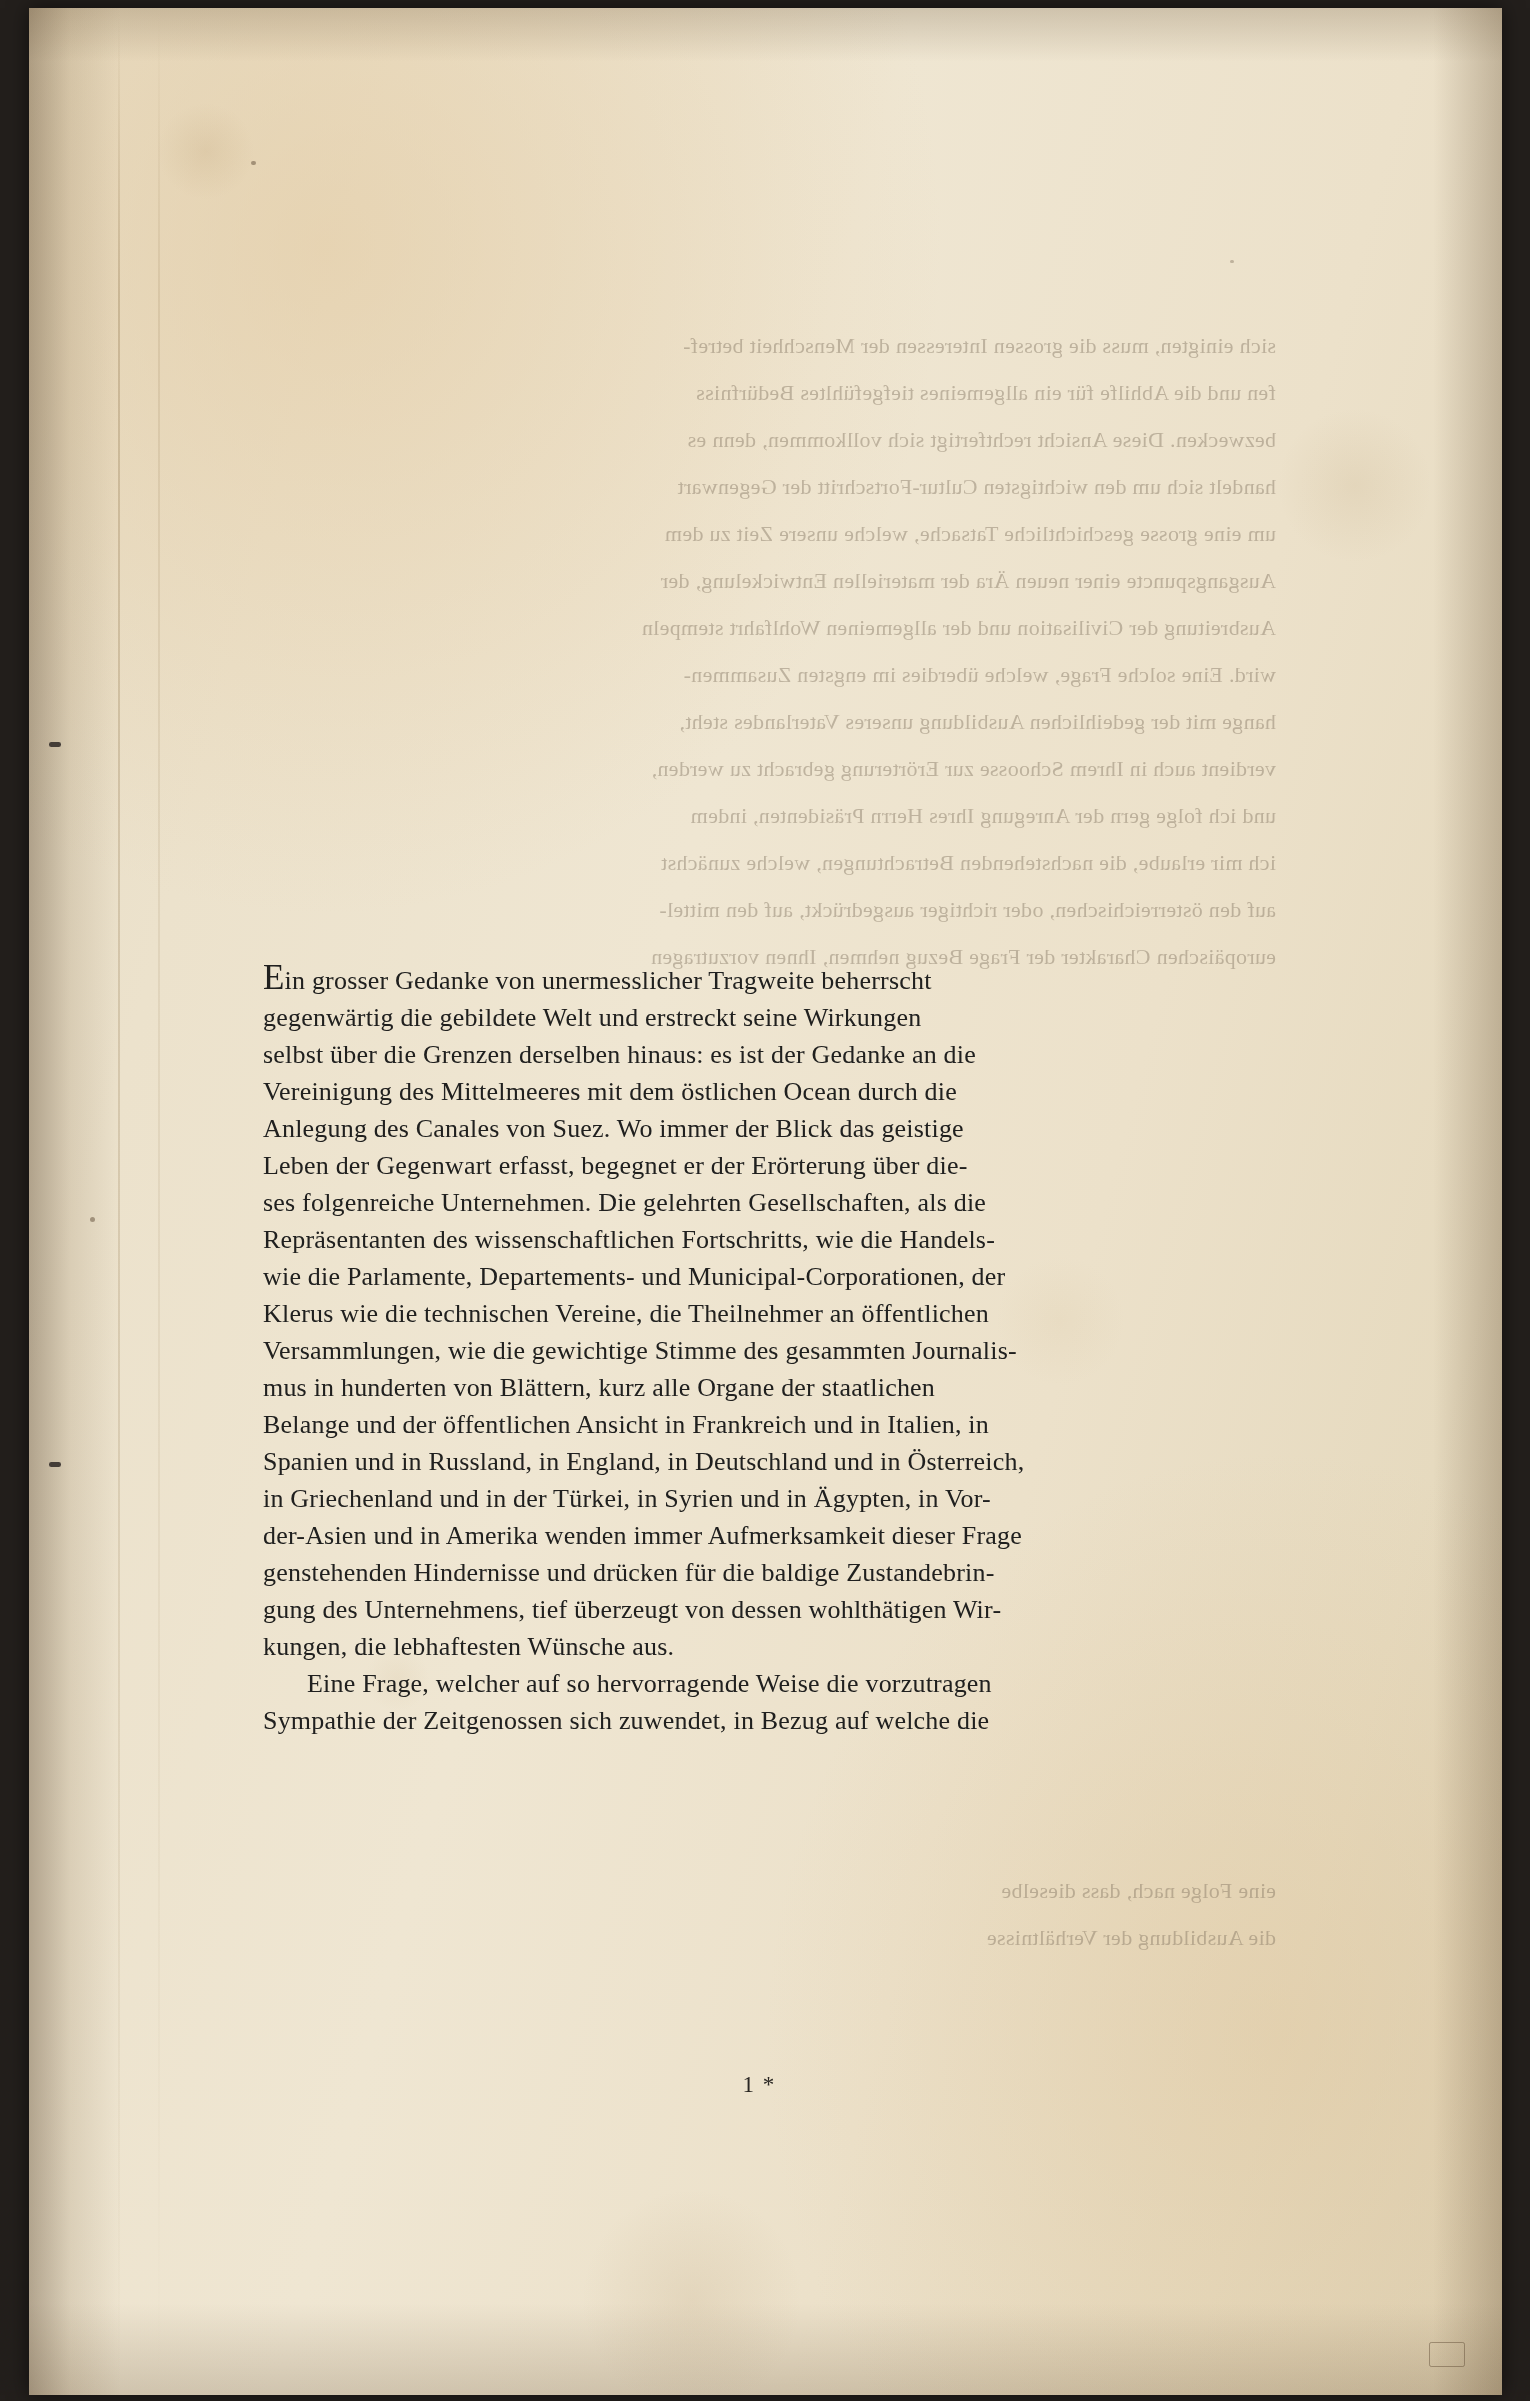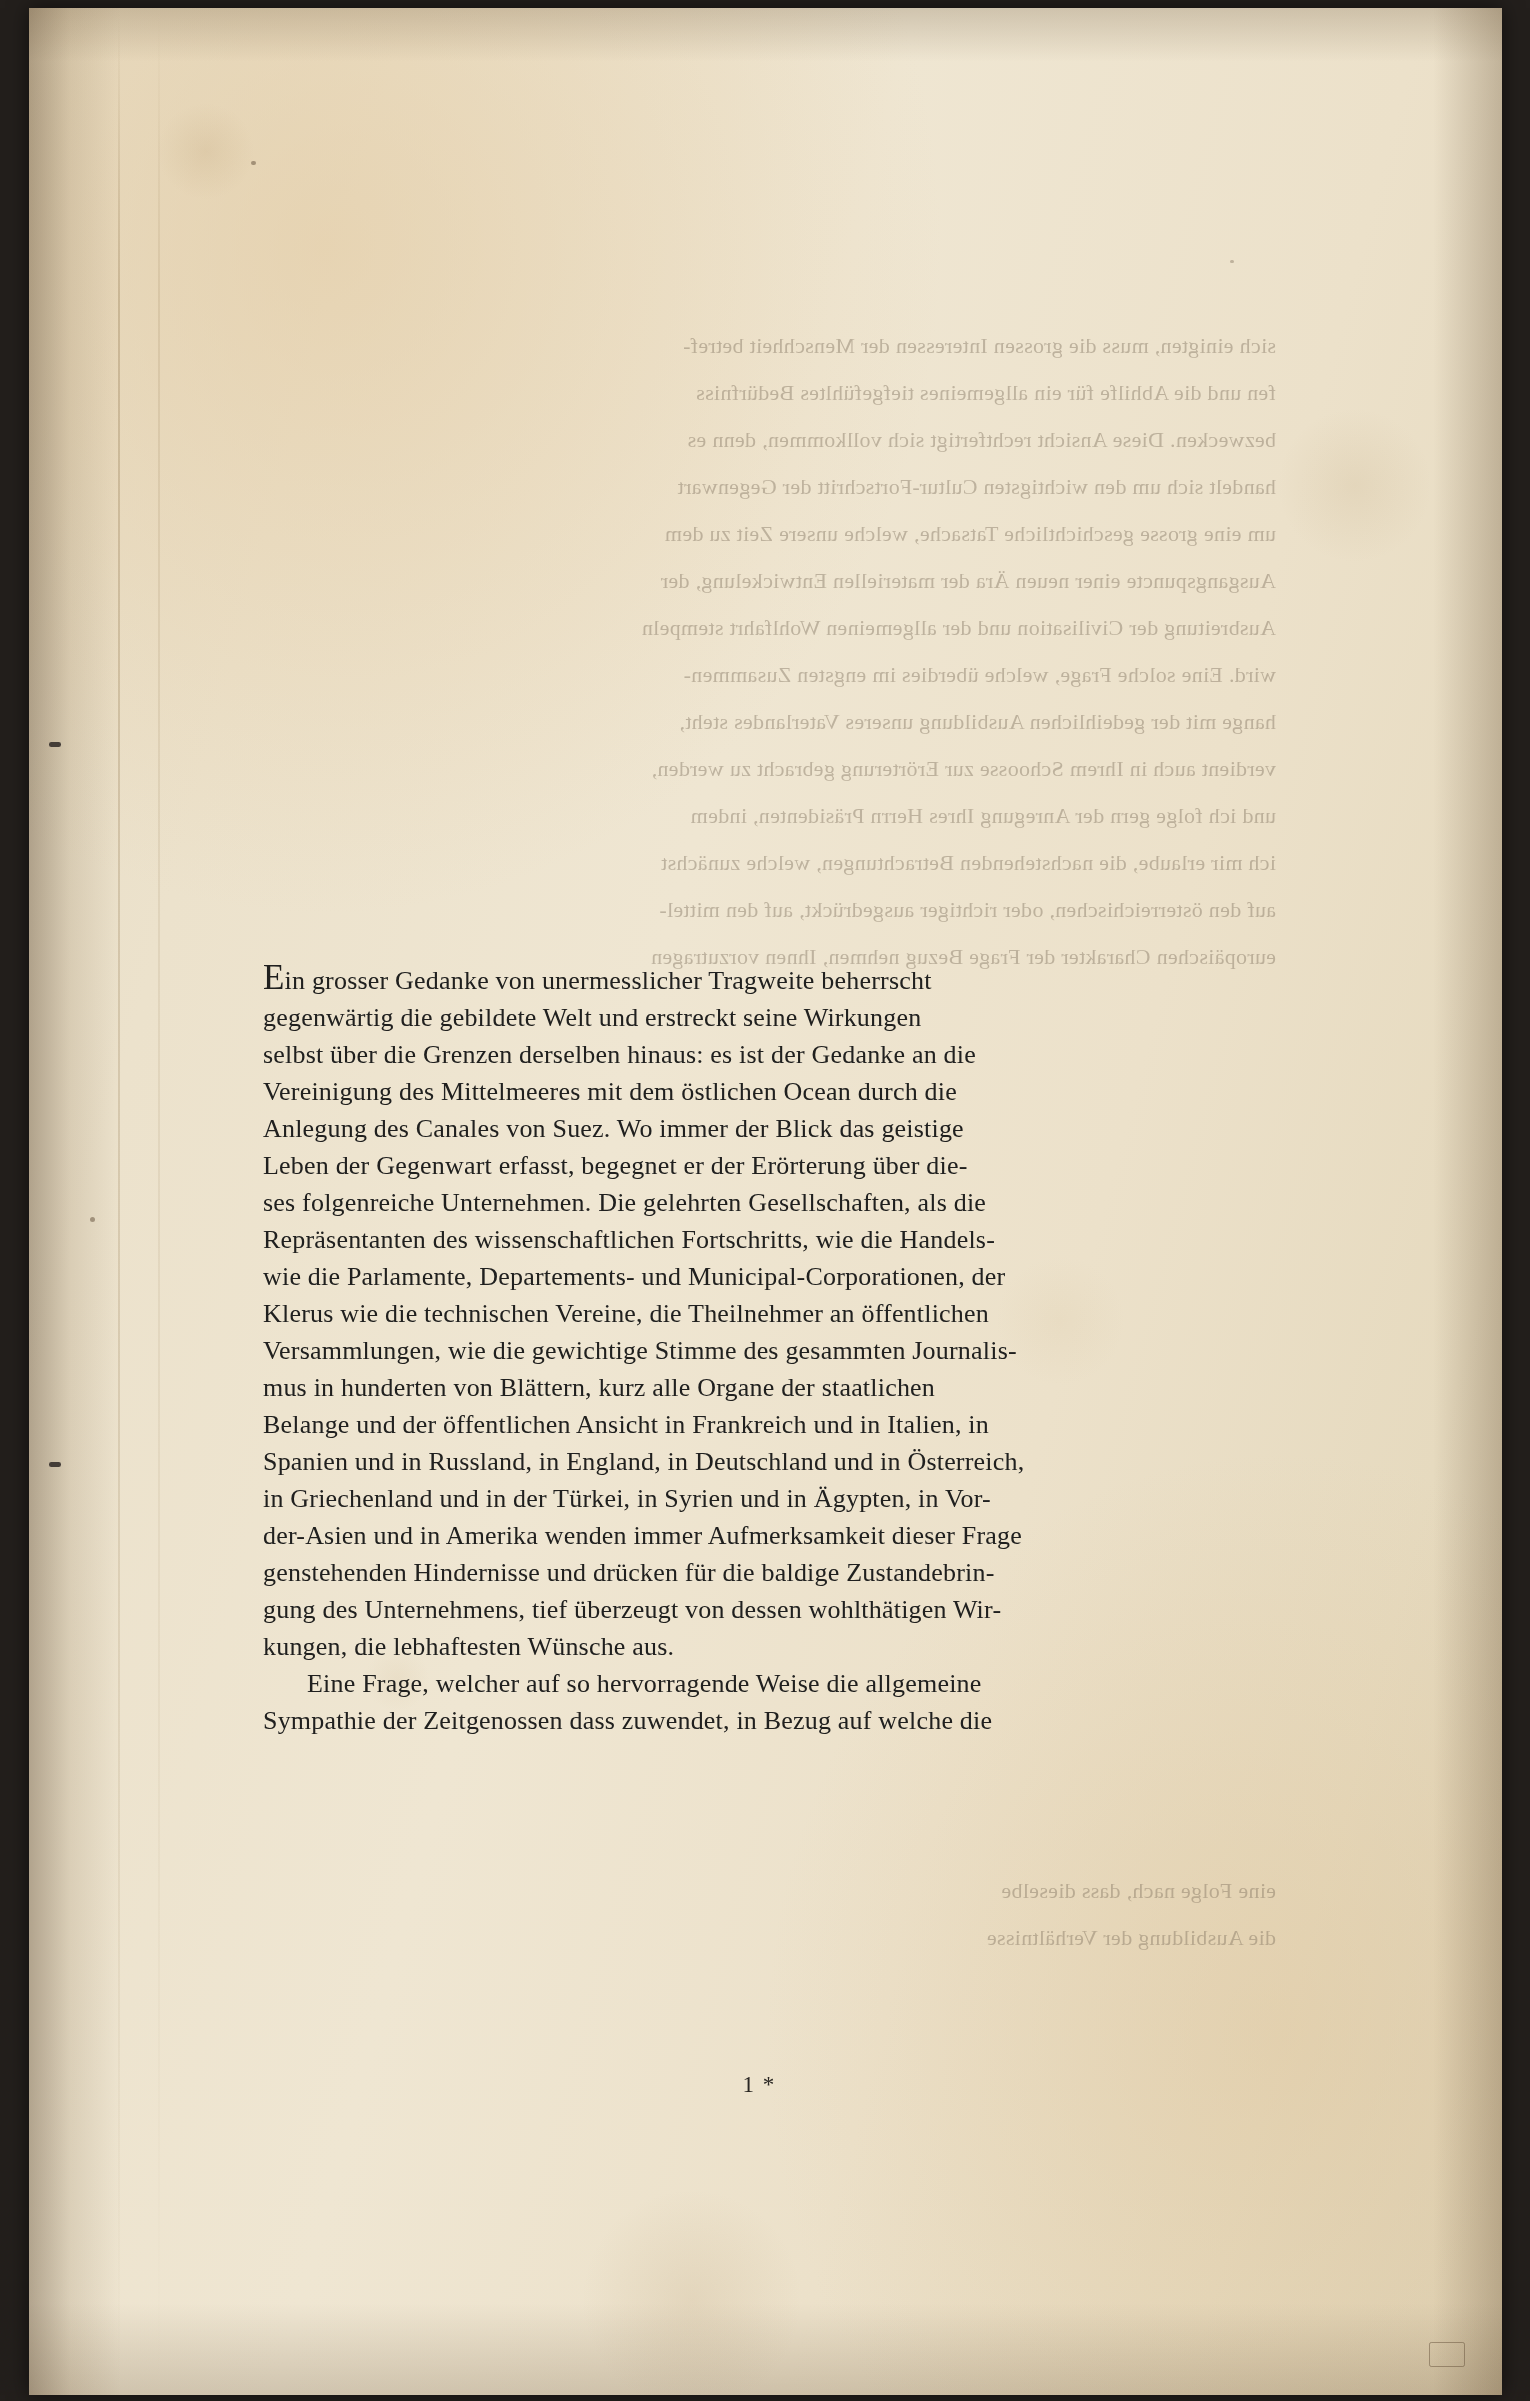--- a/index.html
+++ b/index.html
@@ -280,24 +280,24 @@
         </span>
       <span class="ln">
           <span class="j">genstehenden Hindernisse und drücken für die baldige Zustandebrin-</span>
         </span>
       <span class="ln">
           <span class="j">gung des Unternehmens, tief überzeugt von dessen wohlthätigen Wir-</span>
         </span>
       <span class="ln"><span>kungen, die lebhaftesten Wünsche aus.</span></span>
 
       <span class="ln">
-          <span class="j"><span class="indent"></span><span>Eine Frage, welcher auf so hervorragende Weise die allgemeine</span></span>
-        </span>
-      <span class="ln">
-          <span class="j">Sympathie der Zeitgenossen dass zuwendet, in Bezug auf welche die</span>
+          <span class="j"><span class="indent"></span><span>Eine Frage, welcher auf so hervorragende Weise die vorzutragen</span></span>
+        </span>
+      <span class="ln">
+          <span class="j">Sympathie der Zeitgenossen sich zuwendet, in Bezug auf welche die</span>
         </span>
     </div>
 
     <div class="folio">1 *</div>
 
     <div class="corner-mark"></div>
   </div>
 </div>
 
 

